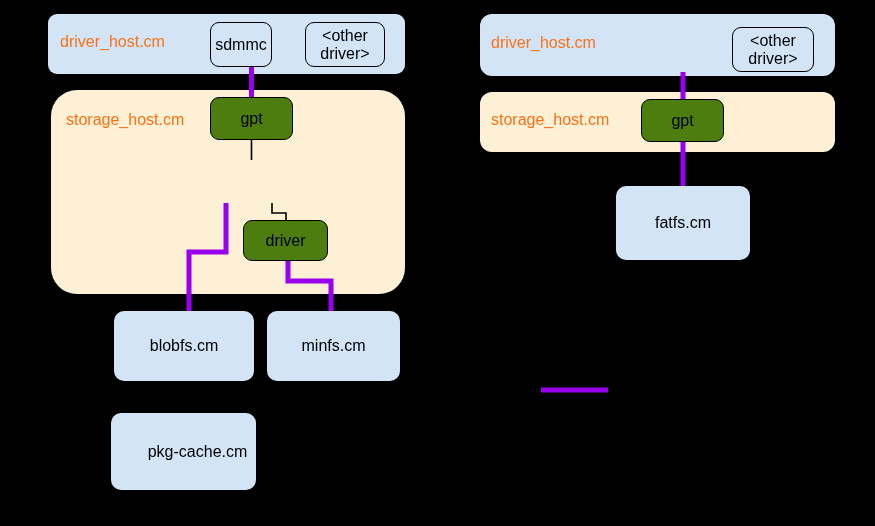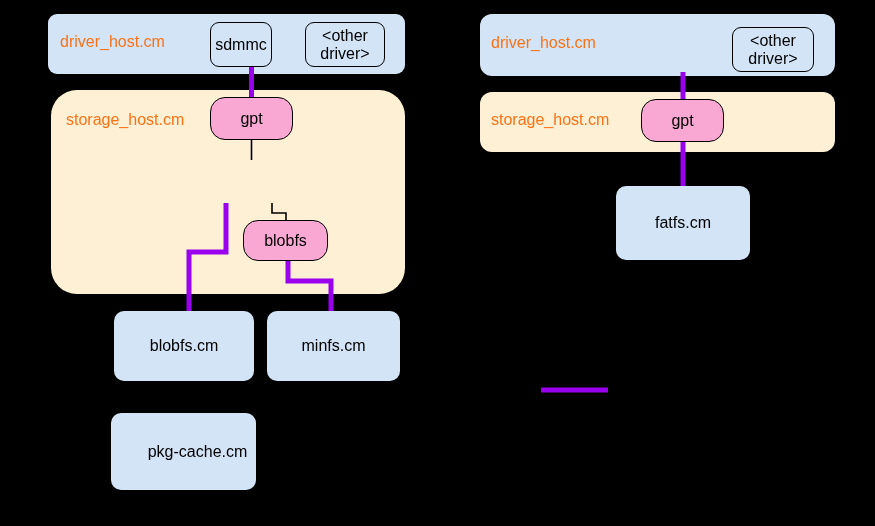--- a/index.html
+++ b/index.html
@@ -44,23 +44,23 @@
     color: #000000;
     line-height: 1.12;
   }
   .node.driver {
     background: #d4e4f7;
     border: 1.3px solid #000000;
     border-radius: 9px;
     font-size: 16px;
   }
   .node.storage {
-    background: #f9a8d4;
+    background: #4d7c0f;
     border: 1.3px solid #000000;
-    border-radius: 15px;
+    border-radius: 9px;
     font-size: 16px;
   }
   .node.component {
     background: #d4e4f7;
     border: none;
     border-radius: 10px;
     font-size: 16px;
   }
   
   .edges {
@@ -88,21 +88,21 @@
 
   <div class="container" style="left:51px; top:90px; width:354px; height:204px; background:#fdf0d5; border-radius:26px;"></div>
   <div class="container-label" style="left:66px; top:112px;">storage_host.cm</div>
 
   <div class="node storage" style="left:210px; top:97px; width:83px; height:43px;">
     <span>gpt</span>
   </div>
 
 
   <div class="node storage" style="left:243px; top:220px; width:85px; height:41px;">
-    <span>blobfs</span>
+    <span>driver</span>
   </div>
 
   <div class="node component" style="left:114px; top:311px; width:140px; height:70px;">
     <span>blobfs.cm</span>
   </div>
 
   <div class="node component" style="left:267px; top:311px; width:133px; height:70px;">
     <span>minfs.cm</span>
   </div>
 

